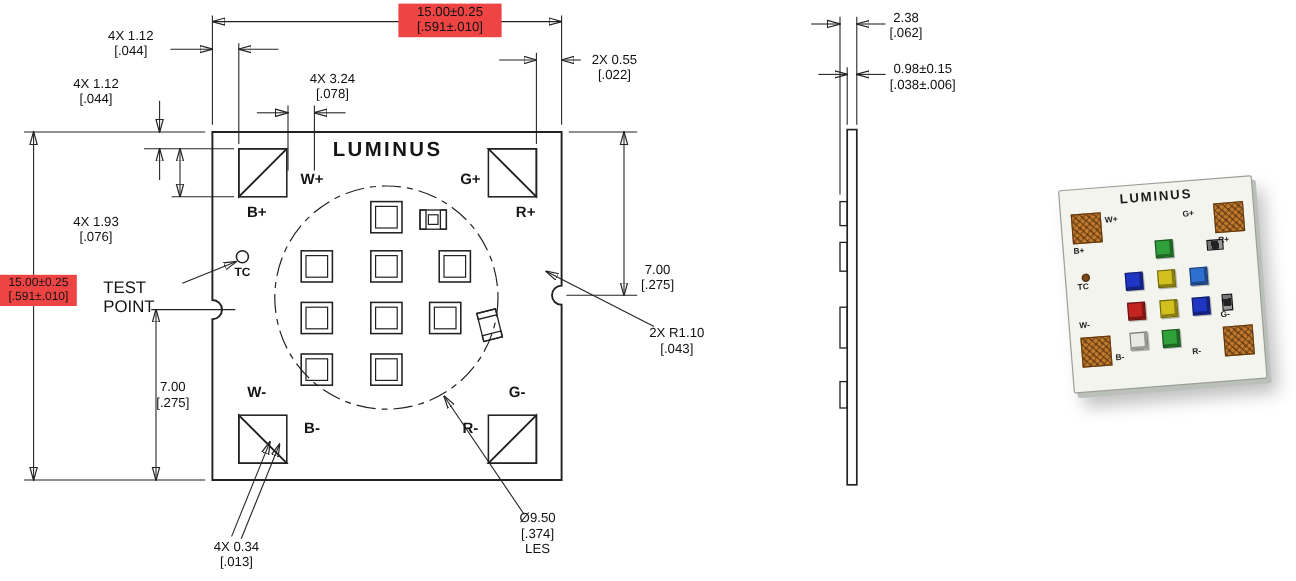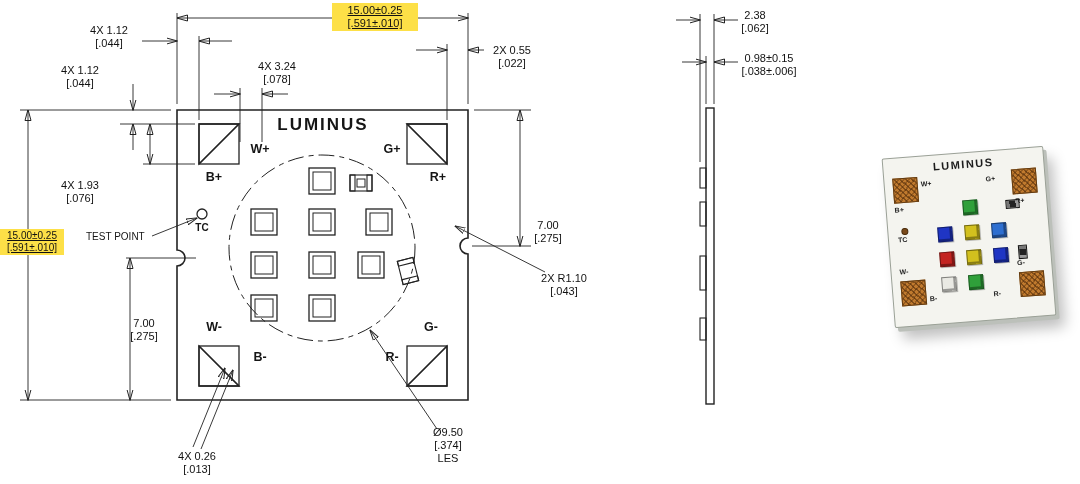--- a/index.html
+++ b/index.html
@@ -1,26 +1,26 @@
 <!DOCTYPE html>
 <html><head>
 <meta charset="utf-8">
 <style>
   html,body{margin:0;padding:0;}
   body{width:1080px;height:484px;background:#ffffff;position:relative;overflow:hidden;
        font-family:"Liberation Sans",sans-serif;color:#151515;}
   svg{position:absolute;left:0;top:0;}
   svg line, svg path, svg rect, svg circle{stroke:#222;fill:none;}
   .dim{position:absolute;font-size:11px;line-height:13px;text-align:center;color:#111;white-space:nowrap;}
-  .dim.bg{background:#fde047;padding:1px 0;text-decoration:underline;}
+  .dim.bg{background:#ef4444;padding:1px 0;}
   .dim.small{font-size:10px;line-height:12px;}
   .padlbl{position:absolute;font-size:12.5px;font-weight:700;text-align:center;width:28px;}
   .logo-front{position:absolute;left:263px;top:115px;width:120px;text-align:center;
               font-size:17px;font-weight:700;letter-spacing:2px;}
-  .tp{position:absolute;font-size:10px;}
+  .tp{position:absolute;font-size:14px;}
   .tc{position:absolute;left:191px;top:222px;width:22px;text-align:center;font-size:10px;font-weight:700;}
   
   .iso{position:absolute;left:888px;top:152px;width:160px;height:168px;
        transform:rotate(-4.5deg);background:linear-gradient(135deg,#fdfdfa,#ededе8,#e9e9e4);
        background-color:#f4f4ef;border:1px solid #9aa096;border-radius:2px;
        box-shadow:3px 4px 0 #bcc0ba, 8px 12px 14px rgba(0,0,0,.25);}
   .iso-logo{position:absolute;left:0;top:5px;width:160px;text-align:center;
             font-size:11px;font-weight:700;letter-spacing:1.5px;color:#1c1c1c;}
   .iso-pad{position:absolute;width:25px;height:25px;border:1px solid #5f3a12;box-sizing:border-box;
      background-image:repeating-linear-gradient(45deg,rgba(70,35,5,.5) 0 1.5px,transparent 1.5px 4px),
@@ -212,21 +212,21 @@
 </div>
 <div class="dim" style="left:530px;top:272px;width:68px">
   <div>2X R1.10</div>
   <div>[.043]</div>
 </div>
 <div class="dim" style="left:121px;top:317px;width:46px">
   <div>7.00</div>
   <div>[.275]</div>
 </div>
 <div class="dim" style="left:162px;top:450px;width:70px">
-  <div>4X 0.26</div>
+  <div>4X 0.34</div>
   <div>[.013]</div>
 </div>
 <div class="dim" style="left:420px;top:426px;width:56px">
   <div>Ø9.50</div>
   <div>[.374]</div>
   <div>LES</div>
 </div>
 
 <div class="dim" style="left:725px;top:9px;width:60px">
   <div>2.38</div>

